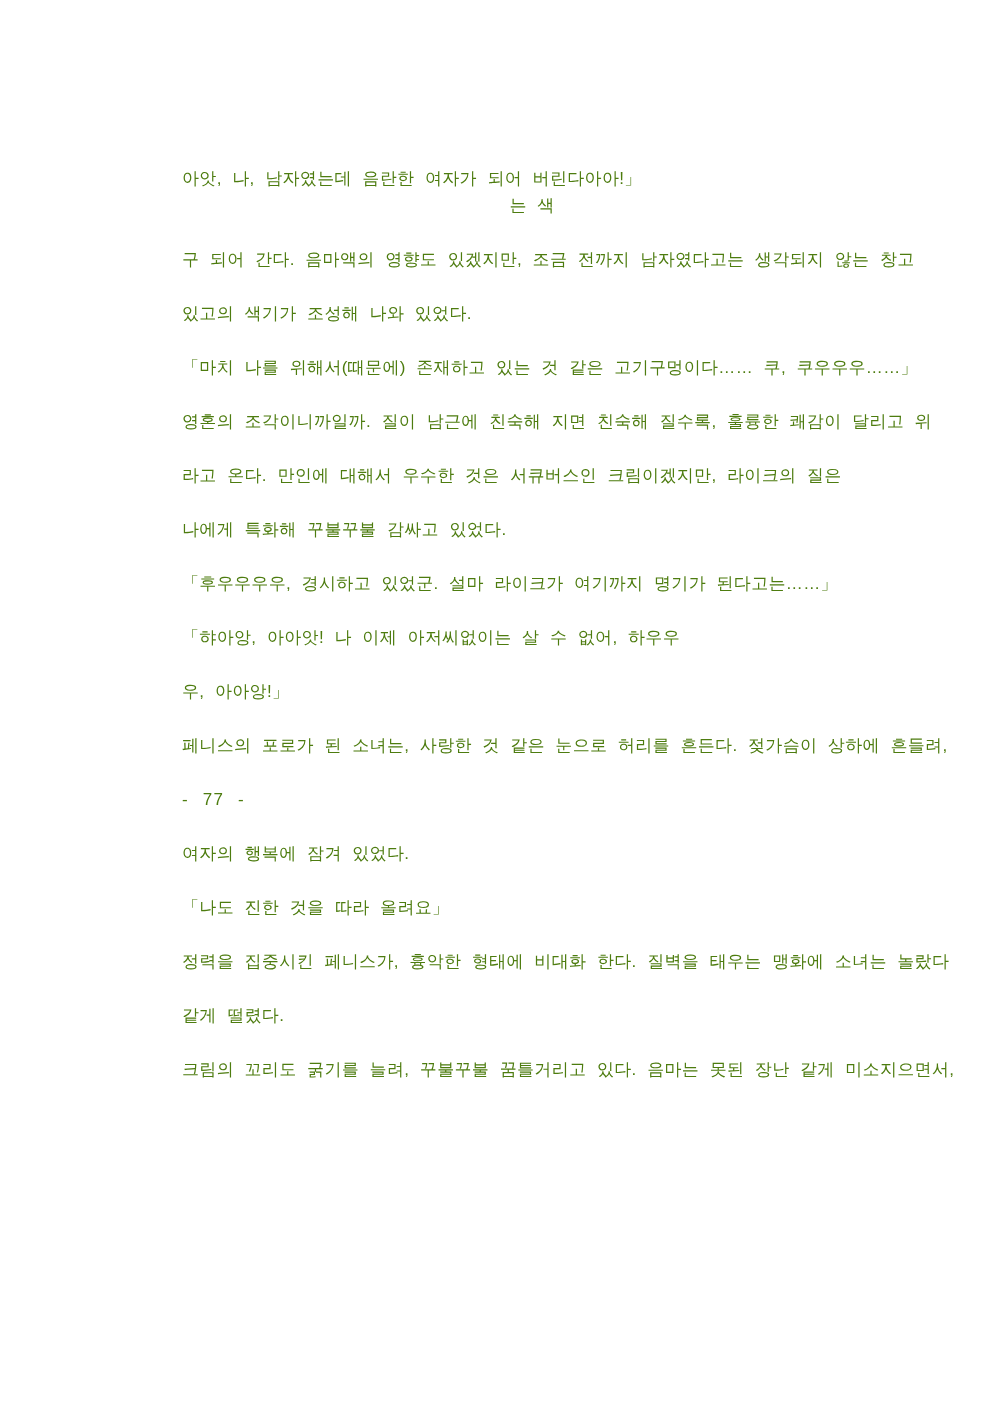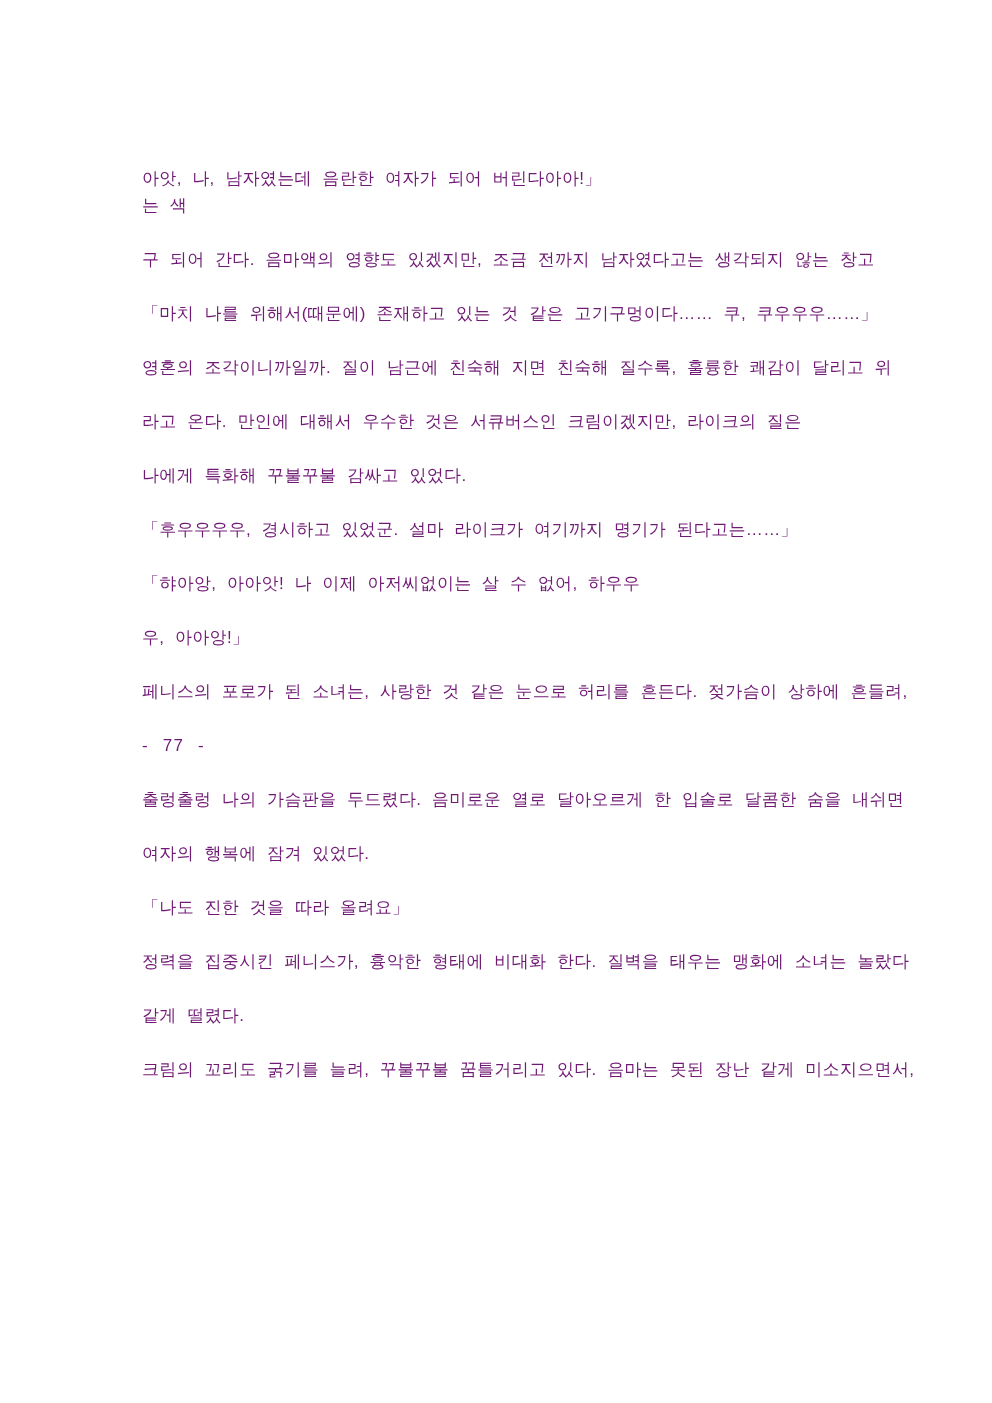--- a/index.html
+++ b/index.html
@@ -25,51 +25,53 @@
     position: absolute;
     top: 138px;            
     left: 142px;
     width: 740px;
   }
   .text-line {
     font-size: 17px;
     line-height: 27px;
     height: 27px;
     margin-top: 27px;      
-    color: #701a75;
+    color: #4d7c0f;
     letter-spacing: 0.02em;
     word-spacing: 0.32em;
     white-space: nowrap;
+    margin-left: 40px;
   }
   .text-line.continuation {
     margin-top: 0;         
+    text-align: center;
   }
   .text-line.page-number {
     font-family: Liberation Sans, sans-serif;
     letter-spacing: 0.08em;
     word-spacing: 0.45em;
   }
 </style>
 </head>
 <body>
 
 <div class="page">
   <div class="text-column" id="lines-container">
       <div class="text-line">아앗, 나, 남자였는데 음란한 여자가 되어 버린다아아!」</div>
       <div class="text-line continuation">는 색</div>
       <div class="text-line">구 되어 간다. 음마액의 영향도 있겠지만, 조금 전까지 남자였다고는 생각되지 않는 창고</div>
+      <div class="text-line">있고의 색기가 조성해 나와 있었다.</div>
       <div class="text-line">「마치 나를 위해서(때문에) 존재하고 있는 것 같은 고기구멍이다…… 쿠, 쿠우우우……」</div>
       <div class="text-line">영혼의 조각이니까일까. 질이 남근에 친숙해 지면 친숙해 질수록, 훌륭한 쾌감이 달리고 위</div>
       <div class="text-line">라고 온다. 만인에 대해서 우수한 것은 서큐버스인 크림이겠지만, 라이크의 질은</div>
       <div class="text-line">나에게 특화해 꾸불꾸불 감싸고 있었다.</div>
       <div class="text-line">「후우우우우, 경시하고 있었군. 설마 라이크가 여기까지 명기가 된다고는……」</div>
       <div class="text-line">「햐아앙, 아아앗! 나 이제 아저씨없이는 살 수 없어, 하우우</div>
       <div class="text-line">우, 아아앙!」</div>
       <div class="text-line">페니스의 포로가 된 소녀는, 사랑한 것 같은 눈으로 허리를 흔든다. 젖가슴이 상하에 흔들려,</div>
       <div class="text-line page-number">- 77 -</div>
-      <div class="text-line">출렁출렁 나의 가슴판을 두드렸다. 음미로운 열로 달아오르게 한 입술로 달콤한 숨을 내쉬면</div>
       <div class="text-line">여자의 행복에 잠겨 있었다.</div>
       <div class="text-line">「나도 진한 것을 따라 올려요」</div>
       <div class="text-line">정력을 집중시킨 페니스가, 흉악한 형태에 비대화 한다. 질벽을 태우는 맹화에 소녀는 놀랐다</div>
       <div class="text-line">같게 떨렸다.</div>
       <div class="text-line">크림의 꼬리도 굵기를 늘려, 꾸불꾸불 꿈틀거리고 있다. 음마는 못된 장난 같게 미소지으면서,</div>
     </div>
 </div>
 
 </body></html>

